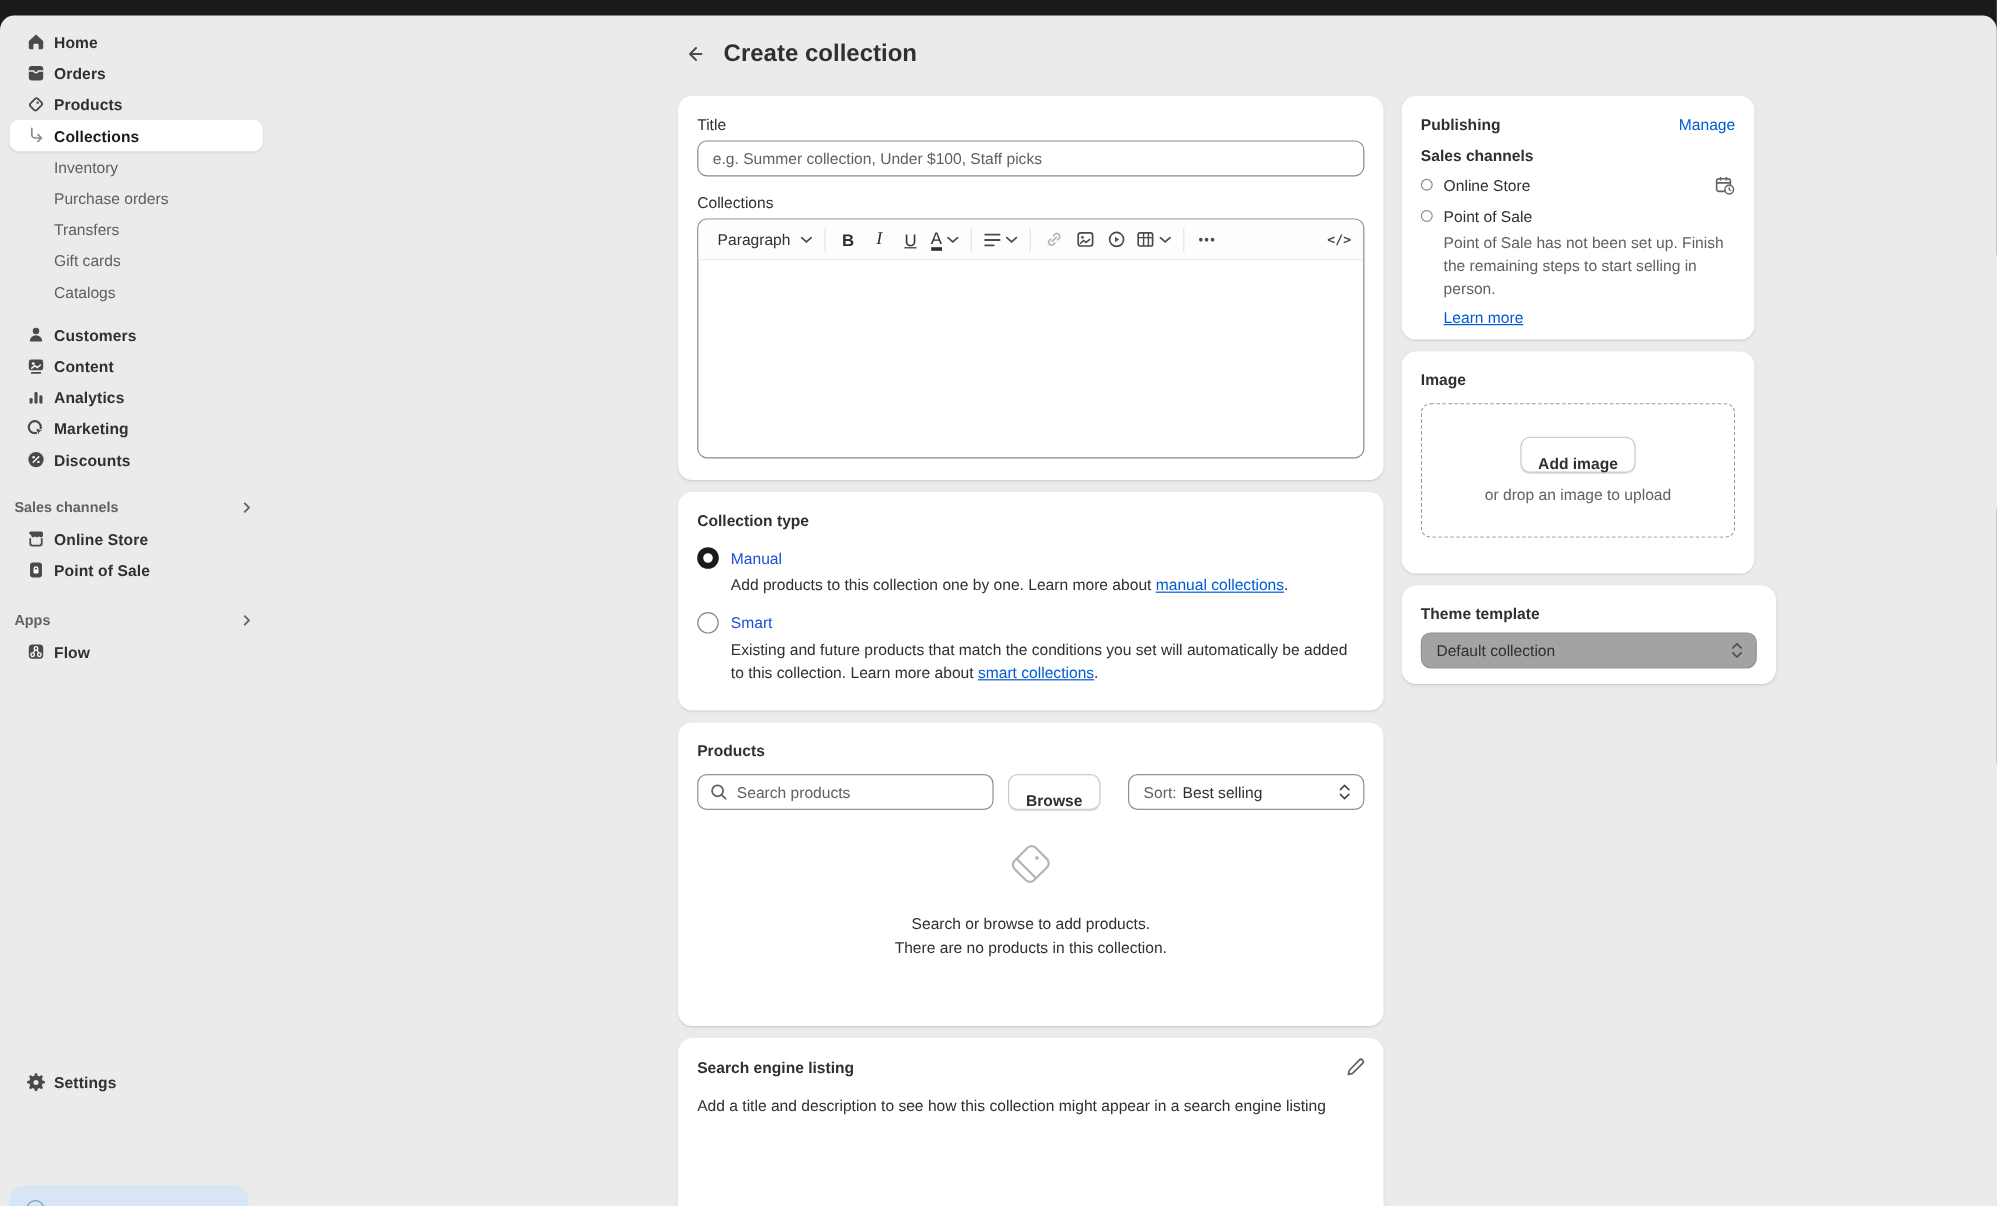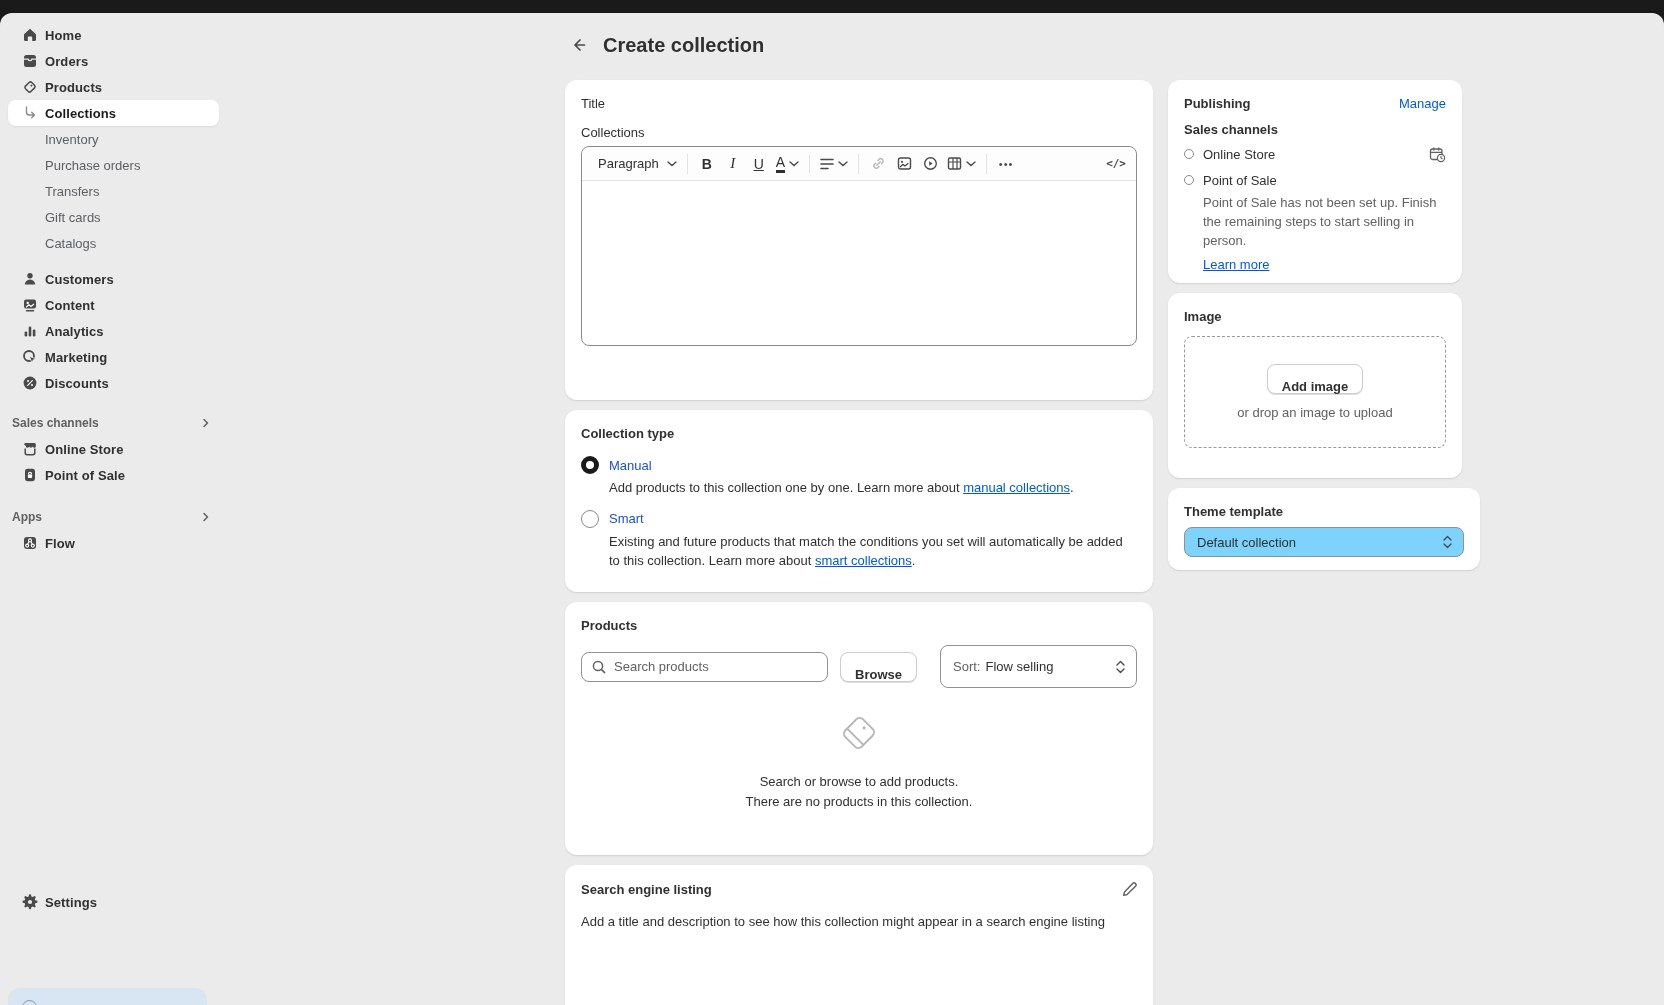--- a/index.html
+++ b/index.html
@@ -59,38 +59,38 @@
   .radio-desc { margin:5px 0 0 28px; font-size:13px; color:#303030; line-height:1.45; max-width:530px; }
   a.link { color:#005bd3; text-decoration:underline; cursor:pointer; }
   a.link-plain { color:#005bd3; text-decoration:none; cursor:pointer; }
 
   
   .search-row { display:flex; align-items:center; margin-top:12px; }
   .search-wrap { position:relative; flex:1; }
   .search-wrap .text-input { padding-left:32px; border-color:#919191; }
   .search-wrap .s-icon { position:absolute; left:10px; top:7px; }
   .btn { height:30px; padding:14px 14px; background:#fff; border:1px solid #ccc; box-shadow:0 1px 0 rgba(0,0,0,.12); border-radius:8px; font-size:13px; font-weight:bold; color:#303030; font-family:inherit; cursor:pointer; }
-  .sort-select { width:197px; height:43px; margin-left:23px; border:1px solid #919191; border-radius:8px; display:flex; align-items:center; padding:0 10px 0 12px; cursor:pointer; background:#fff; flex:none; }
+  .sort-select { width:197px; height:30px; margin-left:23px; border:1px solid #919191; border-radius:8px; display:flex; align-items:center; padding:0 10px 0 12px; cursor:pointer; background:#fff; flex:none; }
   .sort-select .sort-lab { font-size:13px; color:#616161; }
   .sort-select .sort-val { font-size:13px; color:#303030; margin-left:5px; flex:1; }
   .empty-state { text-align:center; margin-top:22px; }
   .empty-lines { font-size:13px; color:#303030; line-height:1.5; margin-top:12px; }
 
   
   .pub-head { display:flex; align-items:center; justify-content:space-between; }
   .channel-row { display:flex; align-items:center; gap:9px; height:22px; margin-top:4px; }
   .chan-circle { width:10px; height:10px; border:1.5px solid #8a8a8a; border-radius:50%; flex:none; }
   .chan-label { font-size:13px; color:#303030; flex:1; }
   .pos-warning { margin:3px 0 0 19px; font-size:13px; color:#616161; line-height:1.45; max-width:242px; }
   .learn-more { display:inline-block; margin:6px 0 0 19px; font-size:13px; }
 
   .dropzone { margin-top:12px; height:112px; border:1.5px dashed #999; border-radius:8px; display:flex; flex-direction:column; align-items:center; justify-content:center; cursor:pointer; }
   .drop-text { margin-top:11px; font-size:13px; color:#616161; }
 
-  .select-box { margin-top:8px; height:30px; border:1px solid #919191; border-radius:8px; display:flex; align-items:center; padding:0 10px 0 12px; cursor:pointer; background:#7dd3fc; }
+  .select-box { margin-top:8px; height:30px; border:1px solid #919191; border-radius:8px; display:flex; align-items:center; padding:0 10px 0 12px; cursor:pointer; background:#a3a3a3; }
   .select-box .sel-val { font-size:13px; color:#303030; flex:1; }
 
   .seo-head { display:flex; align-items:center; justify-content:space-between; }
   .seo-body { margin-top:17px; font-size:13px; color:#303030; }
   svg { display:block; }
 </style>
 </head>
 <body>
 
 <div class="app-frame">
@@ -289,20 +289,21 @@
       <div class="back-btn">
         <svg width="18" height="18" viewBox="0 0 18 18">
             <path d="M10 4 5 9l5 5M5 9h9.5" fill="none" stroke="#4a4a4a" stroke-width="1.7" stroke-linecap="round" stroke-linejoin="round"></path>
           </svg>
       </div>
       <h1 class="page-title">Create collection</h1>
     </div>
 
     <section class="card" style="left:338px; top:67px; width:588px; height:320px;">
       <div class="field-label">Title</div>
+      <input class="text-input" style="margin-top: 6px;" type="text" placeholder="e.g. Summer collection, Under $100, Staff picks">
       <div class="field-label" style="margin-top:14px;">Collections</div>
       <div class="editor">
         <div class="editor-toolbar">
           <button class="tb-btn">
             <span class="para-label">Paragraph</span>
             <svg width="10" height="6" viewBox="0 0 10 6">
                 <path d="M1 1l4 3.6L9 1" fill="none" stroke="#4a4a4a" stroke-width="1.4" stroke-linecap="round"></path>
               </svg>
           </button>
           <span class="tb-sep"></span>
@@ -392,21 +393,21 @@
             <svg width="16" height="16" viewBox="0 0 16 16">
                 <circle cx="7" cy="7" r="4.6" fill="none" stroke="#616161" stroke-width="1.5"></circle>
                 <path d="M10.6 10.6l3 3" stroke="#616161" stroke-width="1.5" stroke-linecap="round"></path>
               </svg>
           </span>
           <input class="text-input" type="text" placeholder="Search products" style="">
         </div>
         <button class="btn" style="margin-left:12px;">Browse</button>
         <div class="sort-select">
           <span class="sort-lab">Sort:</span>
-          <span class="sort-val">Flow selling</span>
+          <span class="sort-val">Best selling</span>
           <span>
             <svg width="11" height="14" viewBox="0 0 11 14">
                 <path d="M2 5l3.5-3.5L9 5M2 9l3.5 3.5L9 9" fill="none" stroke="#4a4a4a" stroke-width="1.4" stroke-linecap="round" stroke-linejoin="round"></path>
               </svg>
           </span>
         </div>
       </div>
       <div class="empty-state">
         <span style="display:inline-block;">
           <svg width="46" height="46" viewBox="0 0 48 48">

